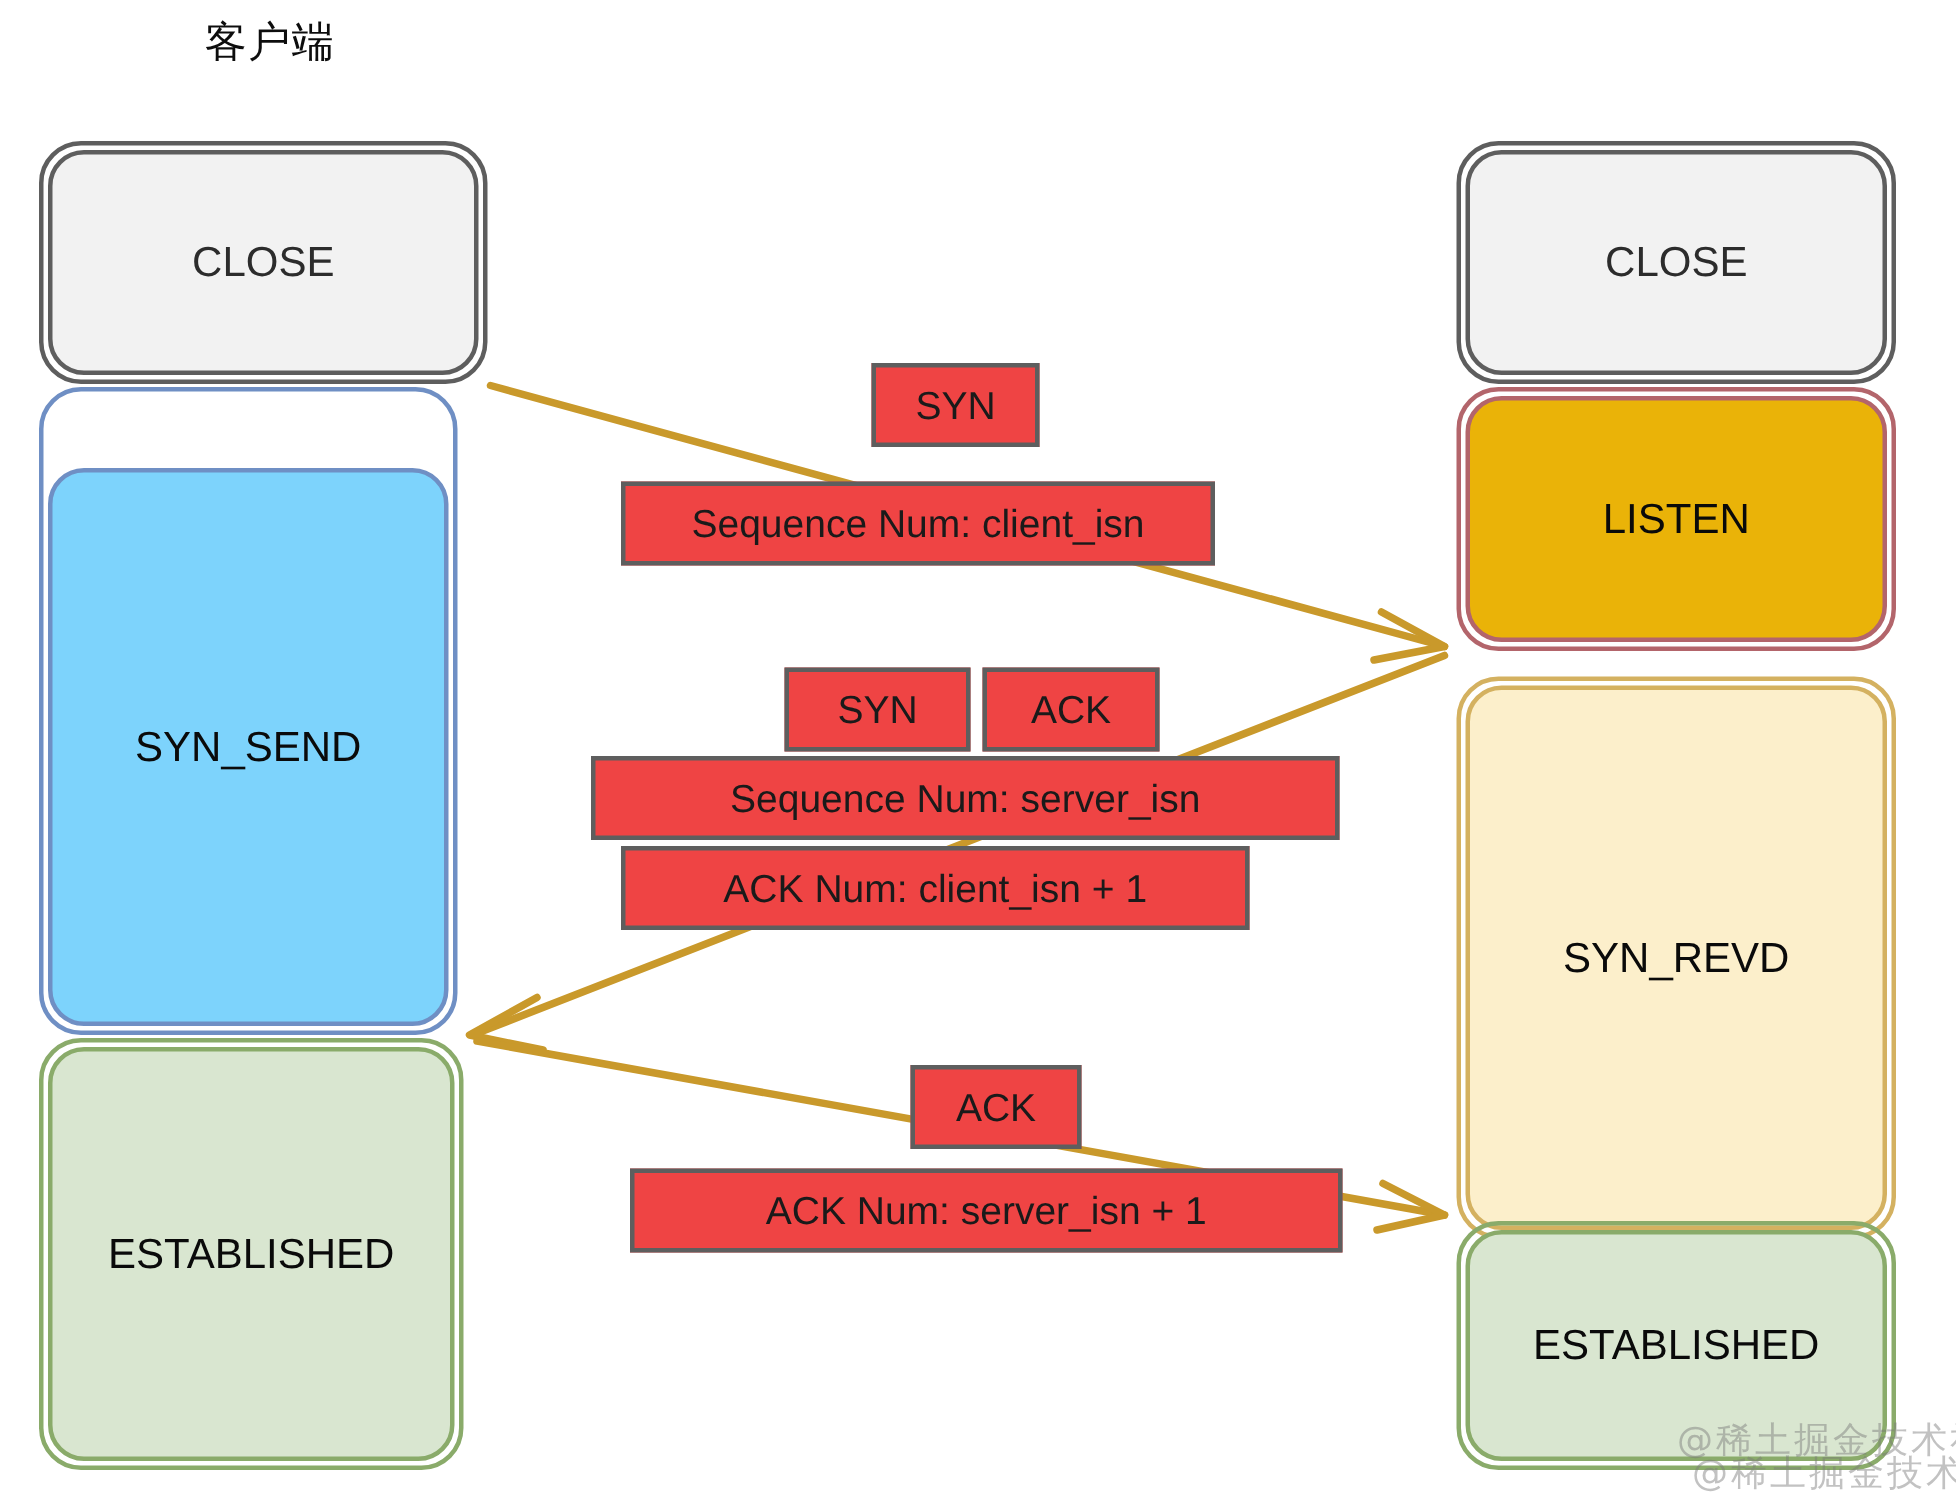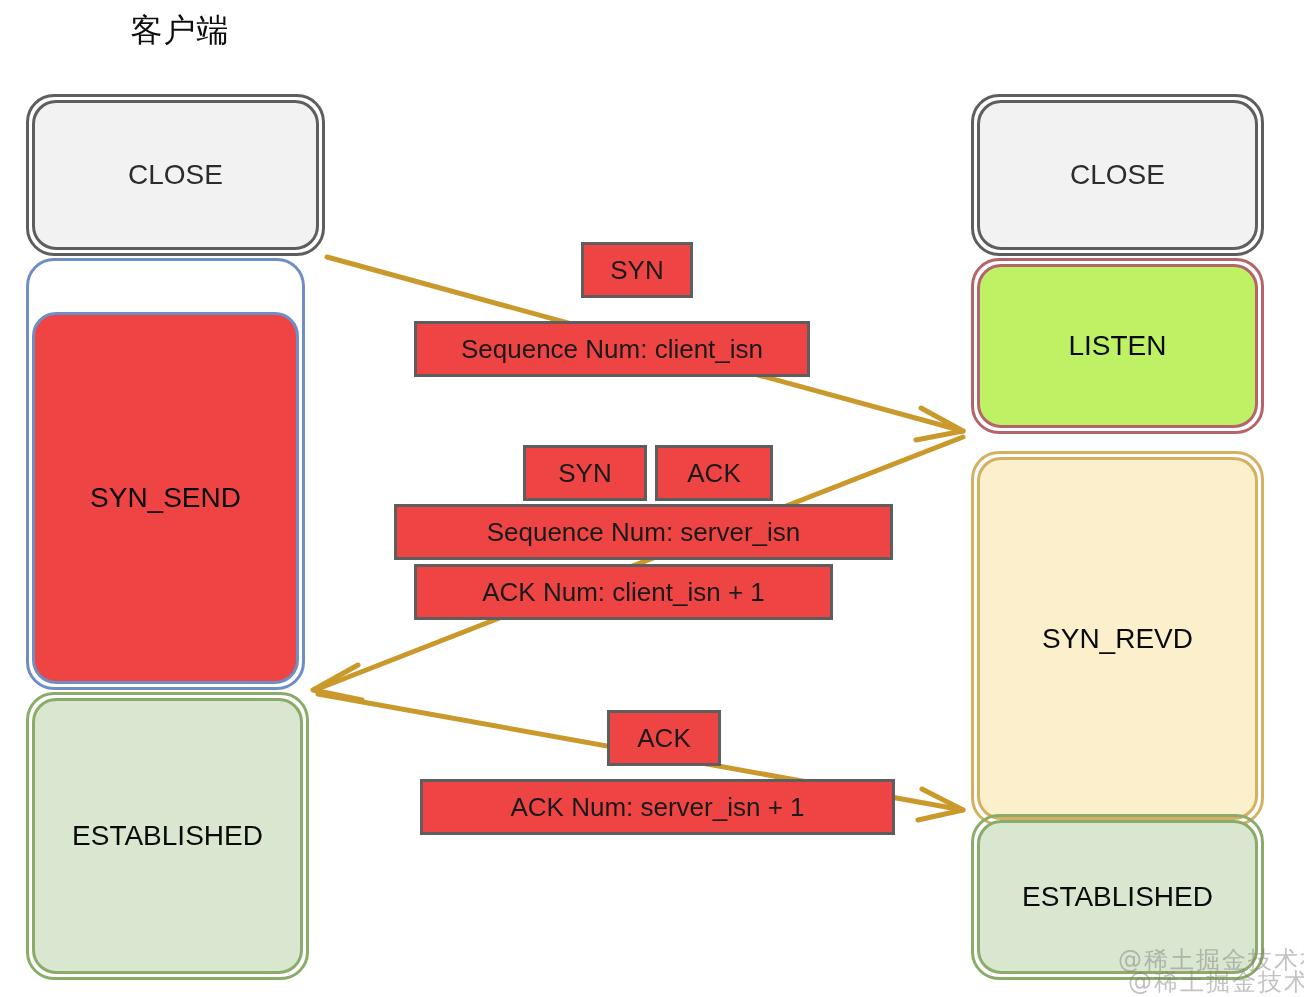--- a/index.html
+++ b/index.html
@@ -15,21 +15,21 @@
     position: relative;
     width: 1304px;
     height: 997px;
     background: #ffffff;
     overflow: hidden;
   }
 
   
   .col-title {
     position: absolute;
-    font-size: 32px;
+    font-size: 28px;
     line-height: 1;
     color: #0d0d0d;
     font-weight: 400;
     letter-spacing: 1px;
     white-space: nowrap;
     text-align: center;
   }
   #title-client { left: 60px;  top: 14px; width: 240px; }
   #title-server { left: 1000px; top: 14px; width: 240px; }
 
@@ -105,39 +105,39 @@
 
   <div class="col-title" id="title-client">客户端</div>
 
   <div class="state-outer" id="client-state-0" style="left: 26px; top: 94px; width: 299px; height: 162px; border-color: rgb(94, 94, 94);">
     <div class="state-inner" id="client-state-0-inner" style="border-color: rgb(94, 94, 94); background: rgb(242, 242, 242);">
       <span class="state-label dim">CLOSE</span>
     </div>
   </div>
 
   <div class="state-outer" id="client-state-1" style="left: 26px; top: 258px; width: 279px; height: 432px; border-color: rgb(111, 143, 196);">
-    <div class="state-inner" id="client-state-1-inner" style="border-color: rgb(111, 143, 196); background: #ef4444; margin-top: 48px;">
+    <div class="state-inner" id="client-state-1-inner" style="border-color: rgb(111, 143, 196); background: #7dd3fc; margin-top: 48px;">
       <span class="state-label">SYN_SEND</span>
     </div>
   </div>
 
   <div class="state-outer" id="client-state-2" style="left: 26px; top: 692px; width: 283px; height: 288px; border-color: rgb(138, 171, 106);">
     <div class="state-inner" id="client-state-2-inner" style="border-color: rgb(138, 171, 106); background: rgb(217, 230, 208);">
       <span class="state-label">ESTABLISHED</span>
     </div>
   </div>
 
   <div class="state-outer" id="server-state-0" style="left: 971px; top: 94px; width: 293px; height: 162px; border-color: rgb(94, 94, 94);">
     <div class="state-inner" id="server-state-0-inner" style="border-color: rgb(94, 94, 94); background: rgb(242, 242, 242);">
       <span class="state-label dim">CLOSE</span>
     </div>
   </div>
 
   <div class="state-outer" id="server-state-1" style="left: 971px; top: 258px; width: 293px; height: 176px; border-color: rgb(179, 101, 107);">
-    <div class="state-inner" id="server-state-1-inner" style="border-color: rgb(179, 101, 107); background: #bef264;">
+    <div class="state-inner" id="server-state-1-inner" style="border-color: rgb(179, 101, 107); background: #eab308;">
       <span class="state-label">LISTEN</span>
     </div>
   </div>
 
   <div class="state-outer" id="server-state-2" style="left: 971px; top: 451px; width: 293px; height: 375px; border-color: rgb(212, 177, 96);">
     <div class="state-inner" id="server-state-2-inner" style="border-color: rgb(212, 177, 96); background: rgb(252, 239, 203);">
       <span class="state-label">SYN_REVD</span>
     </div>
   </div>
 

